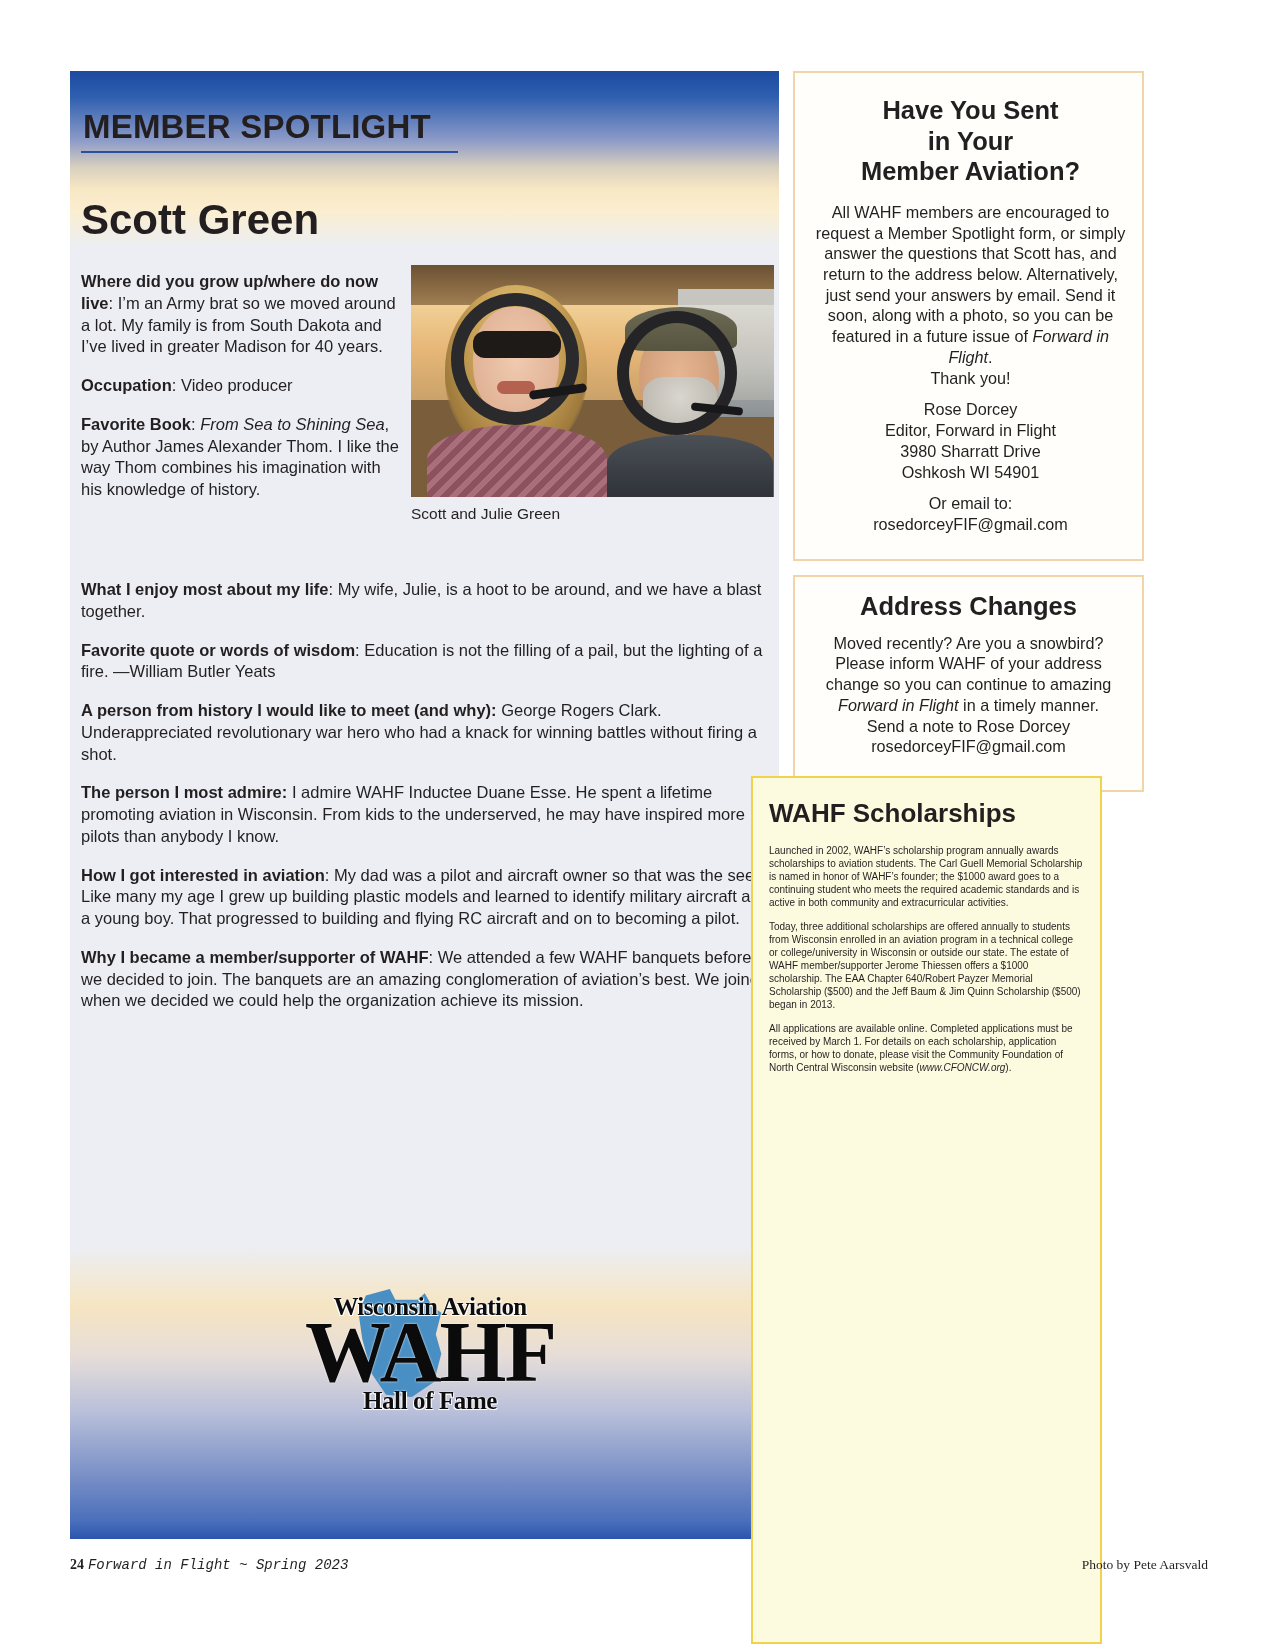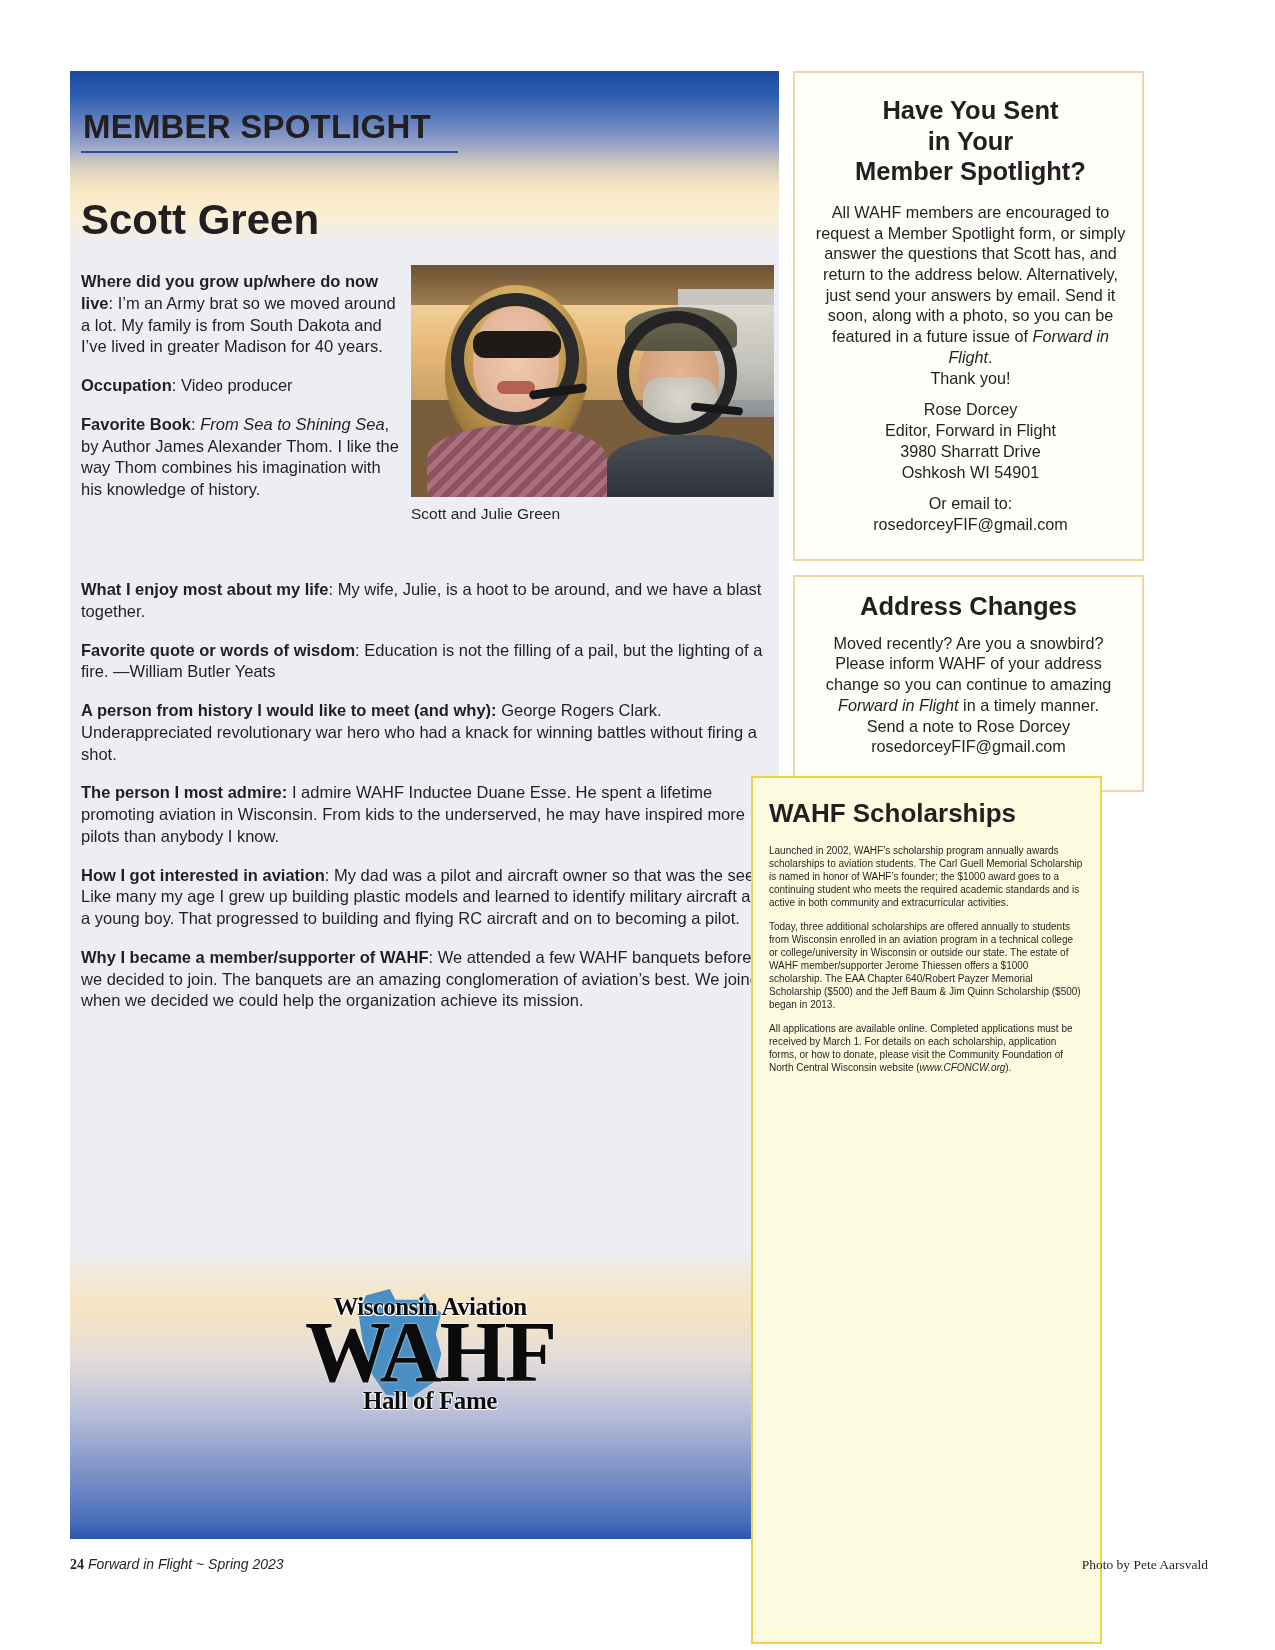--- a/index.html
+++ b/index.html
@@ -329,21 +329,21 @@
     color: #231f20;
     white-space: nowrap;
   }
   .footer-left .pg {
     font-weight: bold;
     font-style: normal;
     font-family: "Liberation Serif", serif;
   }
   .footer-left .ttl {
     font-style: italic;
-    font-family: Liberation Sans, sans-serif;
+    font-family: Liberation Mono, monospace;
   }
   .footer-right {
     position: absolute;
     right: 67px;
     top: 1557px;
     font-size: 13.5px;
     font-family: "Liberation Serif", serif;
     color: #231f20;
     white-space: nowrap;
   }
@@ -423,21 +423,21 @@
       <div class="logo-hof">Hall of Fame</div>
     </div>
 
   </div>
 
   <div class="side-box box-spotlight">
     <div class="pad-spotlight">
       <div class="box-heading-center">
         <div>Have You Sent</div>
         <div>in Your</div>
-        <div>Member Spotlight?</div>
+        <div>Member Aviation?</div>
       </div>
       <div class="gap"></div>
       <div class="box-body-center">
         <p><span>All WAHF members are encouraged to request a Member Spotlight form, or simply answer the questions that Scott has, and return to the address below. Alternatively, just send your answers by email. Send it soon, along with a photo, so you can be featured in a future issue of </span><i>Forward in Flight</i><span>.</span></p>
         <p>Thank you!</p>
         <div class="gap-sm"></div>
         <p>Rose Dorcey</p>
         <p>Editor, Forward in Flight</p>
         <p>3980 Sharratt Drive</p>
         <p>Oshkosh WI  54901</p>

